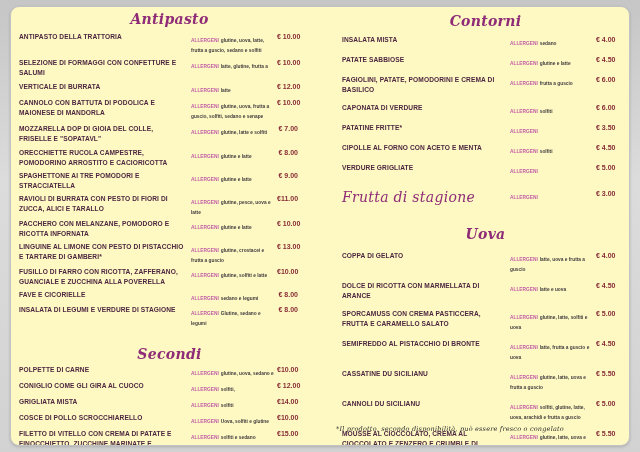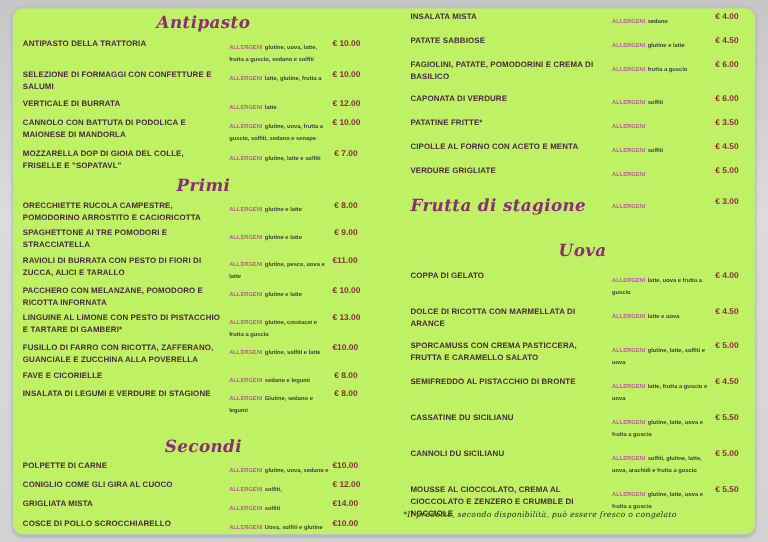--- a/index.html
+++ b/index.html
@@ -4,21 +4,21 @@
 <style>
   html,body{margin:0;padding:0;}
   body{
     width:640px;height:452px;position:relative;overflow:hidden;
     background:linear-gradient(180deg,#c6c6c6,#dcdcdc 40%,#d2d2d2);
     font-family:"Liberation Sans",sans-serif;
     -webkit-font-smoothing:antialiased;
   }
   .card{
     position:absolute;top:6px;left:10px;right:10px;bottom:6px;
-    background:#bef264;border:1px solid #c2c2c2;border-radius:9px;
+    background:#fef9c3;border:1px solid #c2c2c2;border-radius:9px;
     box-shadow:0 1px 3px rgba(0,0,0,.18);
     display:flex;overflow:hidden;
   }
   .col{width:50%;box-sizing:border-box;padding-top:3px;position:relative;}
   .col-left{padding-left:8px;padding-right:0;}
   .col-right{padding-left:22px;padding-right:0;}
   .h{
     font-family:"DejaVu Serif","Liberation Serif",serif;
     font-style:italic;font-weight:bold;
     font-size:14px;line-height:15px;color:#8f2c77;
@@ -44,21 +44,21 @@
   .alg{width:86px;flex:0 0 86px;padding-top:2px;line-height:6px;}
   .alg-label{font-size:4.8px;font-weight:bold;color:#c25ba6;margin-right:2px;}
   .alg-text{font-size:4.8px;font-weight:bold;color:#413c3e;}
   .price{
     flex:1;text-align:right;padding-right:22px;padding-top:1px;
     font-size:7px;font-weight:bold;color:#872b35;white-space:nowrap;
   }
   .col-right .price{padding-right:18px;}
   .name-inline{
     font-family:"DejaVu Serif","Liberation Serif",serif;
-    font-style:italic;font-weight:bold;font-size:14px;line-height:16px;
+    font-style:italic;font-weight:normal;font-size:14px;line-height:16px;
     color:#8f2c77;letter-spacing:.3px;
   }
   .footnote{
     position:absolute;left:16px;bottom:12px;
     font-family:"DejaVu Serif","Liberation Serif",serif;
     font-style:italic;font-size:6.5px;color:#2b2b2b;letter-spacing:.2px;
   }
 </style>
 </head>
 <body>
@@ -91,21 +91,20 @@
         <div class="price">€ 10.00</div>
       </div>
       <div class="row">
         <div class="name">MOZZARELLA DOP DI GIOIA DEL COLLE, FRISELLE E "SOPATAVL"</div>
         <div class="alg"><span class="alg-label">ALLERGENI</span><span class="alg-text">glutine, latte e solfiti</span></div>
         <div class="price">€ 7.00</div>
       </div>
     </div>
 
     <div class="sec sec-primi">
-      <div class="h h-primi">Primi</div>
 
       <div class="row">
         <div class="name">ORECCHIETTE RUCOLA CAMPESTRE, POMODORINO ARROSTITO E CACIORICOTTA</div>
         <div class="alg"><span class="alg-label">ALLERGENI</span><span class="alg-text">glutine e latte</span></div>
         <div class="price">€ 8.00</div>
       </div>
       <div class="row">
         <div class="name">SPAGHETTONE AI TRE POMODORI E STRACCIATELLA</div>
         <div class="alg"><span class="alg-label">ALLERGENI</span><span class="alg-text">glutine e latte</span></div>
         <div class="price">€ 9.00</div>
@@ -171,20 +170,21 @@
         <div class="price">€15.00</div>
       </div>
 
     </div>
 
   </div>
 
   <div class="col col-right">
 
     <div class="sec sec-contorni">
+      <div class="h h-contorni">Contorni</div>
 
       <div class="row">
         <div class="name">INSALATA MISTA</div>
         <div class="alg"><span class="alg-label">ALLERGENI</span><span class="alg-text">sedano</span></div>
         <div class="price">€ 4.00</div>
       </div>
       <div class="row">
         <div class="name">PATATE SABBIOSE</div>
         <div class="alg"><span class="alg-label">ALLERGENI</span><span class="alg-text">glutine e latte</span></div>
         <div class="price">€ 4.50</div>

